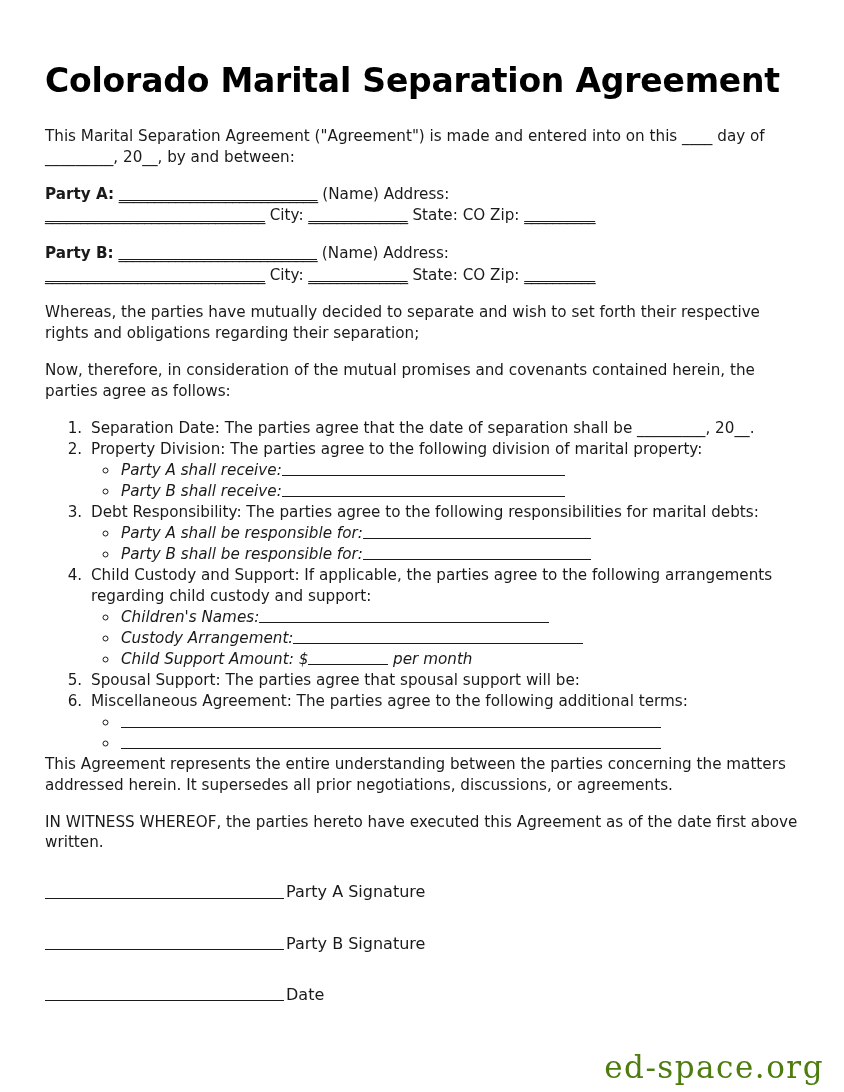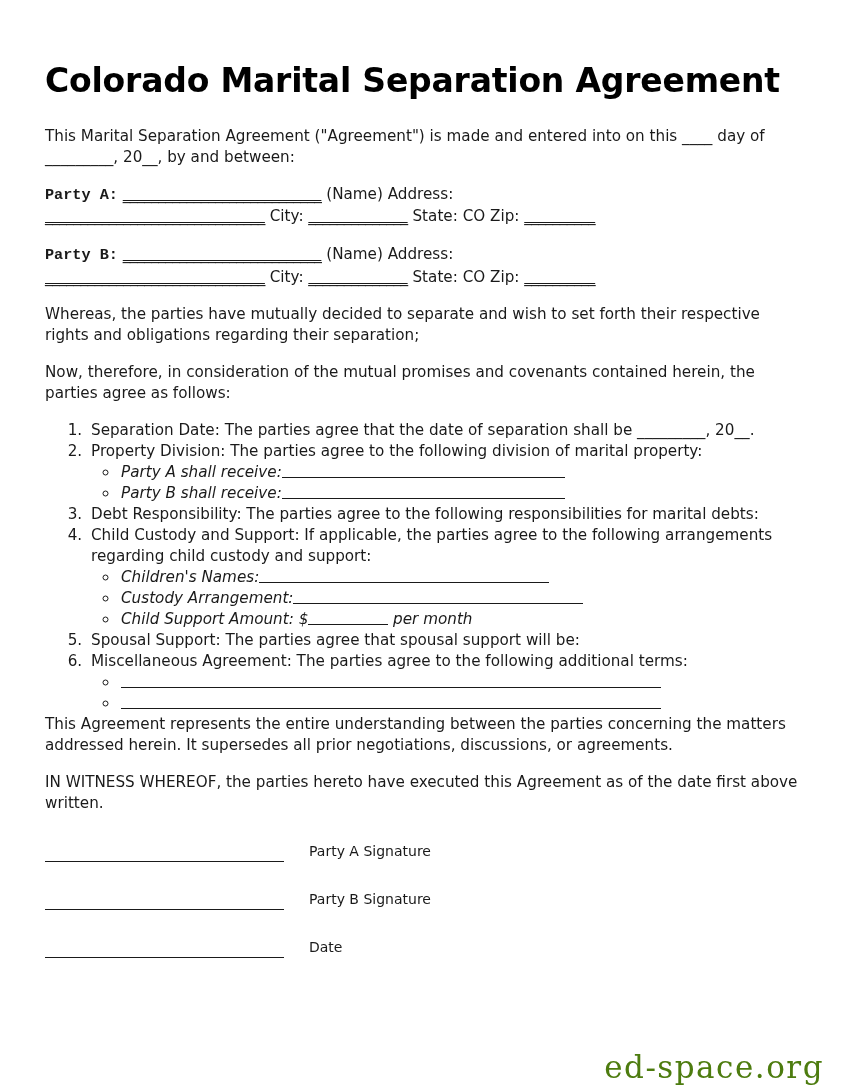--- a/index.html
+++ b/index.html
@@ -34,21 +34,20 @@
     line-height: 1.38;
     margin: 0 0 16px 0;
   }
   .party-block {
     font-size: 15.2px;
     line-height: 1.42;
     margin: 0 0 16px 0;
   }
   .party-block b {
     font-weight: bold;
-    font-family: Liberation Mono, monospace;
   }
   .u {
     text-decoration: underline;
     text-decoration-skip-ink: none;
     white-space: pre;
     letter-spacing: -0.5px;
   }
   ol.main-list {
     font-size: 15.2px;
     line-height: 1.38;
@@ -78,26 +77,25 @@
     display: inline-block;
     border-bottom: 1.6px solid #1a1a1a;
     height: 0.95em;
     vertical-align: baseline;
     margin-bottom: -1px;
   }
   .closing {
     margin-top: 26px;
   }
   .sig-row {
-    font-size: 14px;
+    font-size: 16px;
     line-height: 1.38;
     margin-top: 28px;
     display: flex;
-    align-items: flex-end;
-    gap: 25px;
+    gap: 2px;
   }
   .sig-line {
     display: inline-block;
     width: 239px;
     border-bottom: 1.6px solid #1a1a1a;
     height: 1.05em;
   }
   .sig-label {
     display: inline-block;
     padding-bottom: 1px;
@@ -146,21 +144,24 @@
 
   <p class="para">Whereas, the parties have mutually decided to separate and wish to set forth their respective rights and obligations regarding their separation;</p>
   <p class="para">Now, therefore, in consideration of the mutual promises and covenants contained herein, the parties agree as follows:</p>
 
   <ol class="main-list" id="clauses-list">
       <li><span class="li-title">Separation Date:</span><span> The parties agree that the date of separation shall be _________, 20__.</span></li>
       <li><span class="li-title">Property Division:</span><span> The parties agree to the following division of marital property:</span><ul class="sub-list">
           <li><span>Party A shall receive:</span><span class="blank-line" style="width: 283px;"></span></li>
           <li><span>Party B shall receive:</span><span class="blank-line" style="width: 283px;"></span></li>
         </ul></li>
-      <li><span class="li-title">Debt Responsibility:</span><span> The parties agree to the following responsibilities for marital debts:</span></li>
+      <li><span class="li-title">Debt Responsibility:</span><span> The parties agree to the following responsibilities for marital debts:</span><ul class="sub-list">
+          <li><span>Party A shall be responsible for:</span><span class="blank-line" style="width: 228px;"></span></li>
+          <li><span>Party B shall be responsible for:</span><span class="blank-line" style="width: 228px;"></span></li>
+        </ul></li>
       <li><span class="li-title">Child Custody and Support:</span><span> If applicable, the parties agree to the following arrangements regarding child custody and support:</span><ul class="sub-list">
           <li><span>Children's Names:</span><span class="blank-line" style="width: 290px;"></span></li>
           <li><span>Custody Arrangement:</span><span class="blank-line" style="width: 290px;"></span></li>
           <li><span>Child Support Amount: $</span><span class="blank-line" style="width: 80px;"></span><span> per month</span></li>
         </ul></li>
       <li><span class="li-title">Spousal Support:</span><span> The parties agree that spousal support will be:</span></li>
       <li><span class="li-title">Miscellaneous Agreement:</span><span> The parties agree to the following additional terms:</span><ul class="sub-list">
           <li><span class="blank-line" style="width: 540px;"></span></li>
           <li><span class="blank-line" style="width: 540px;"></span></li>
         </ul></li>

